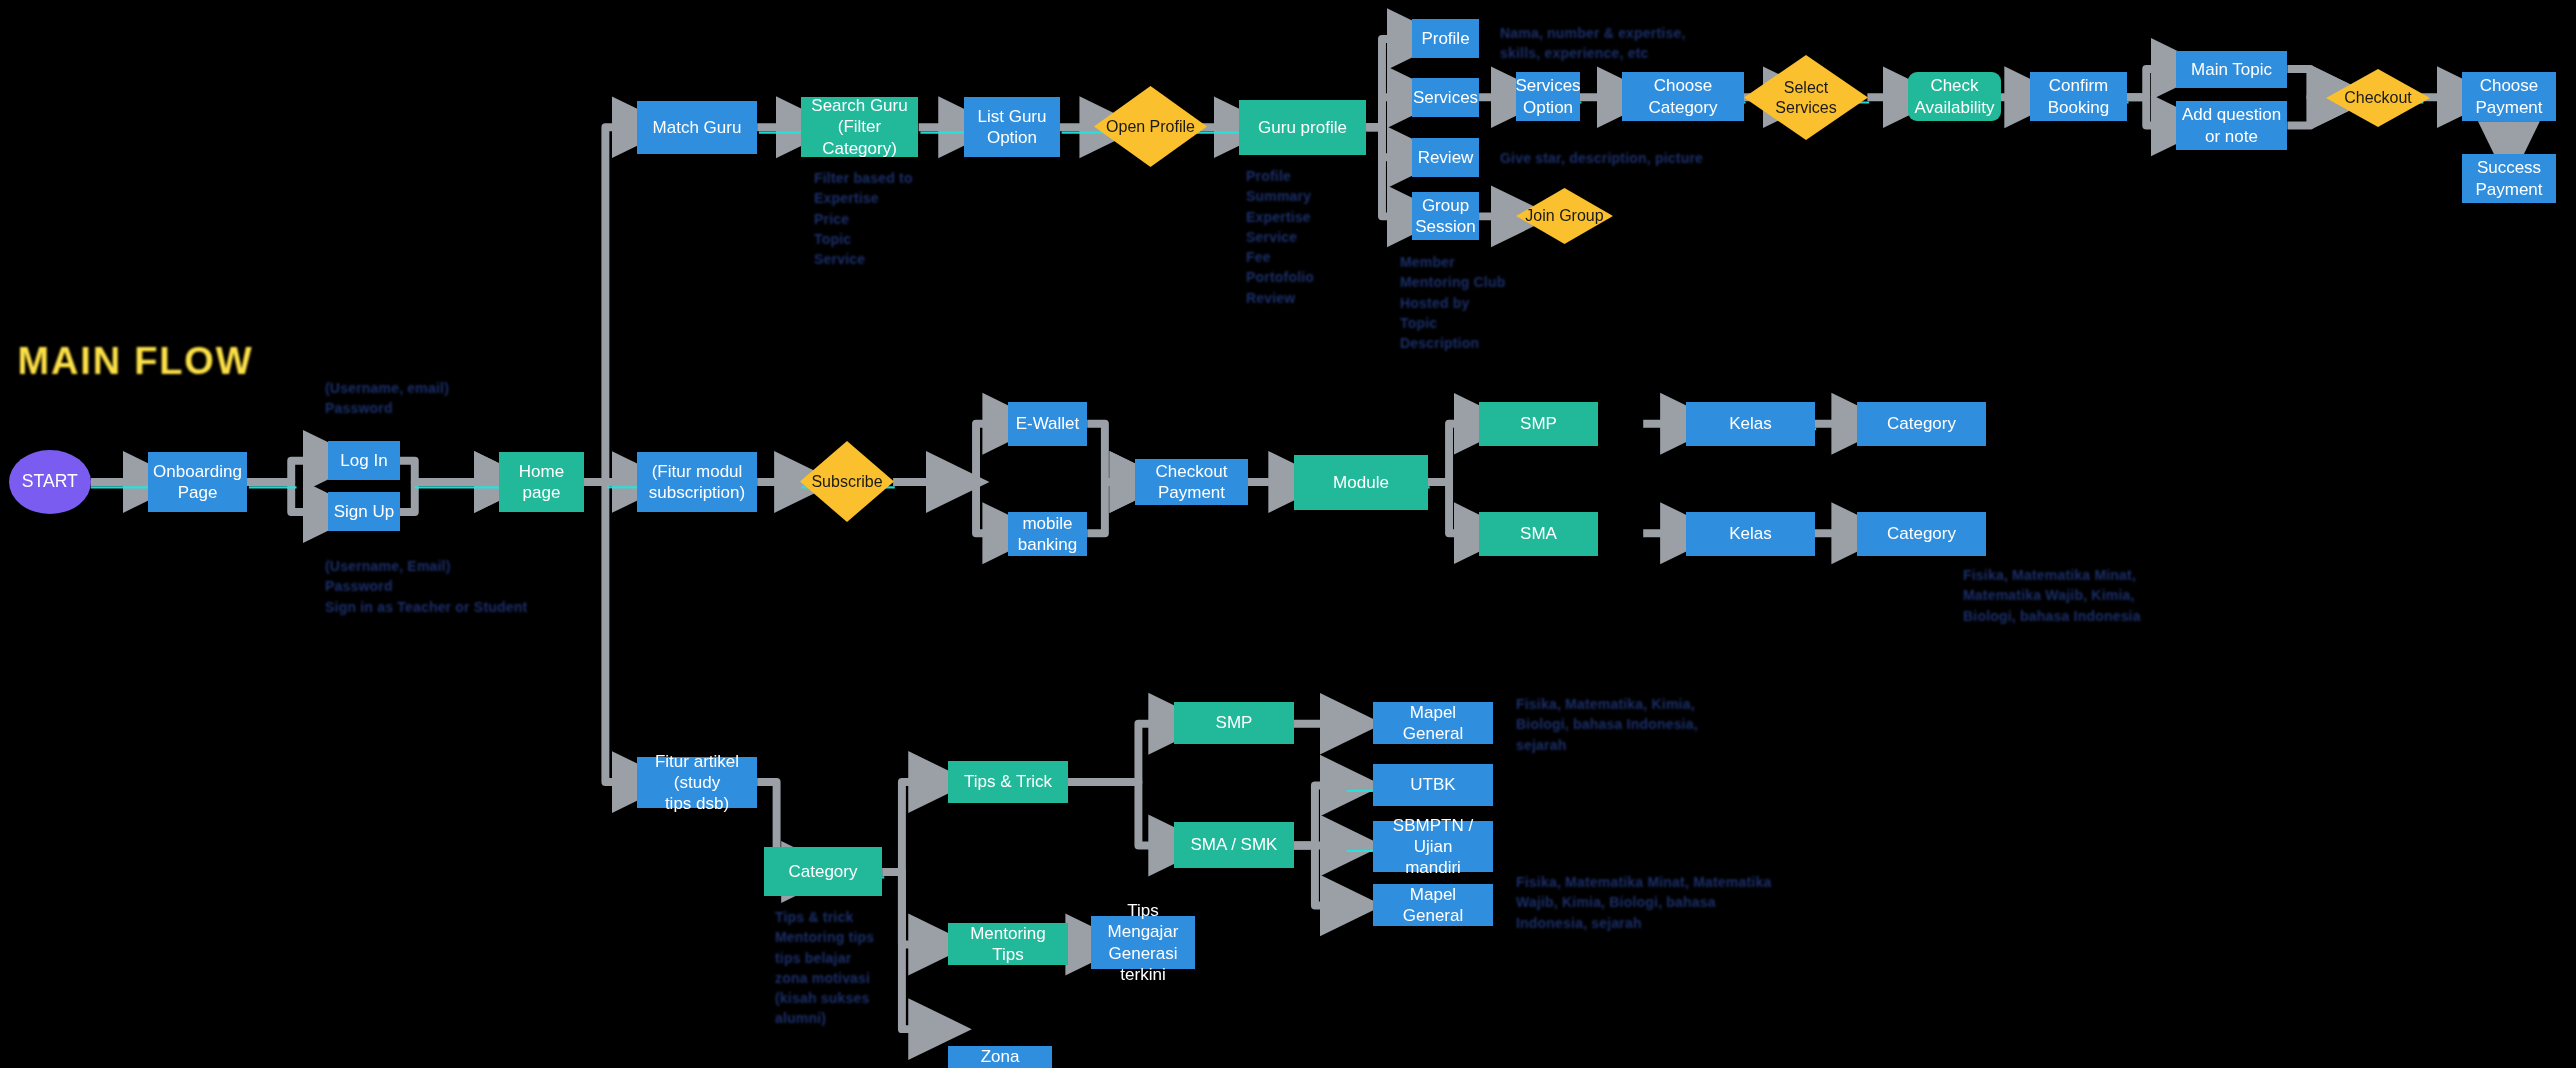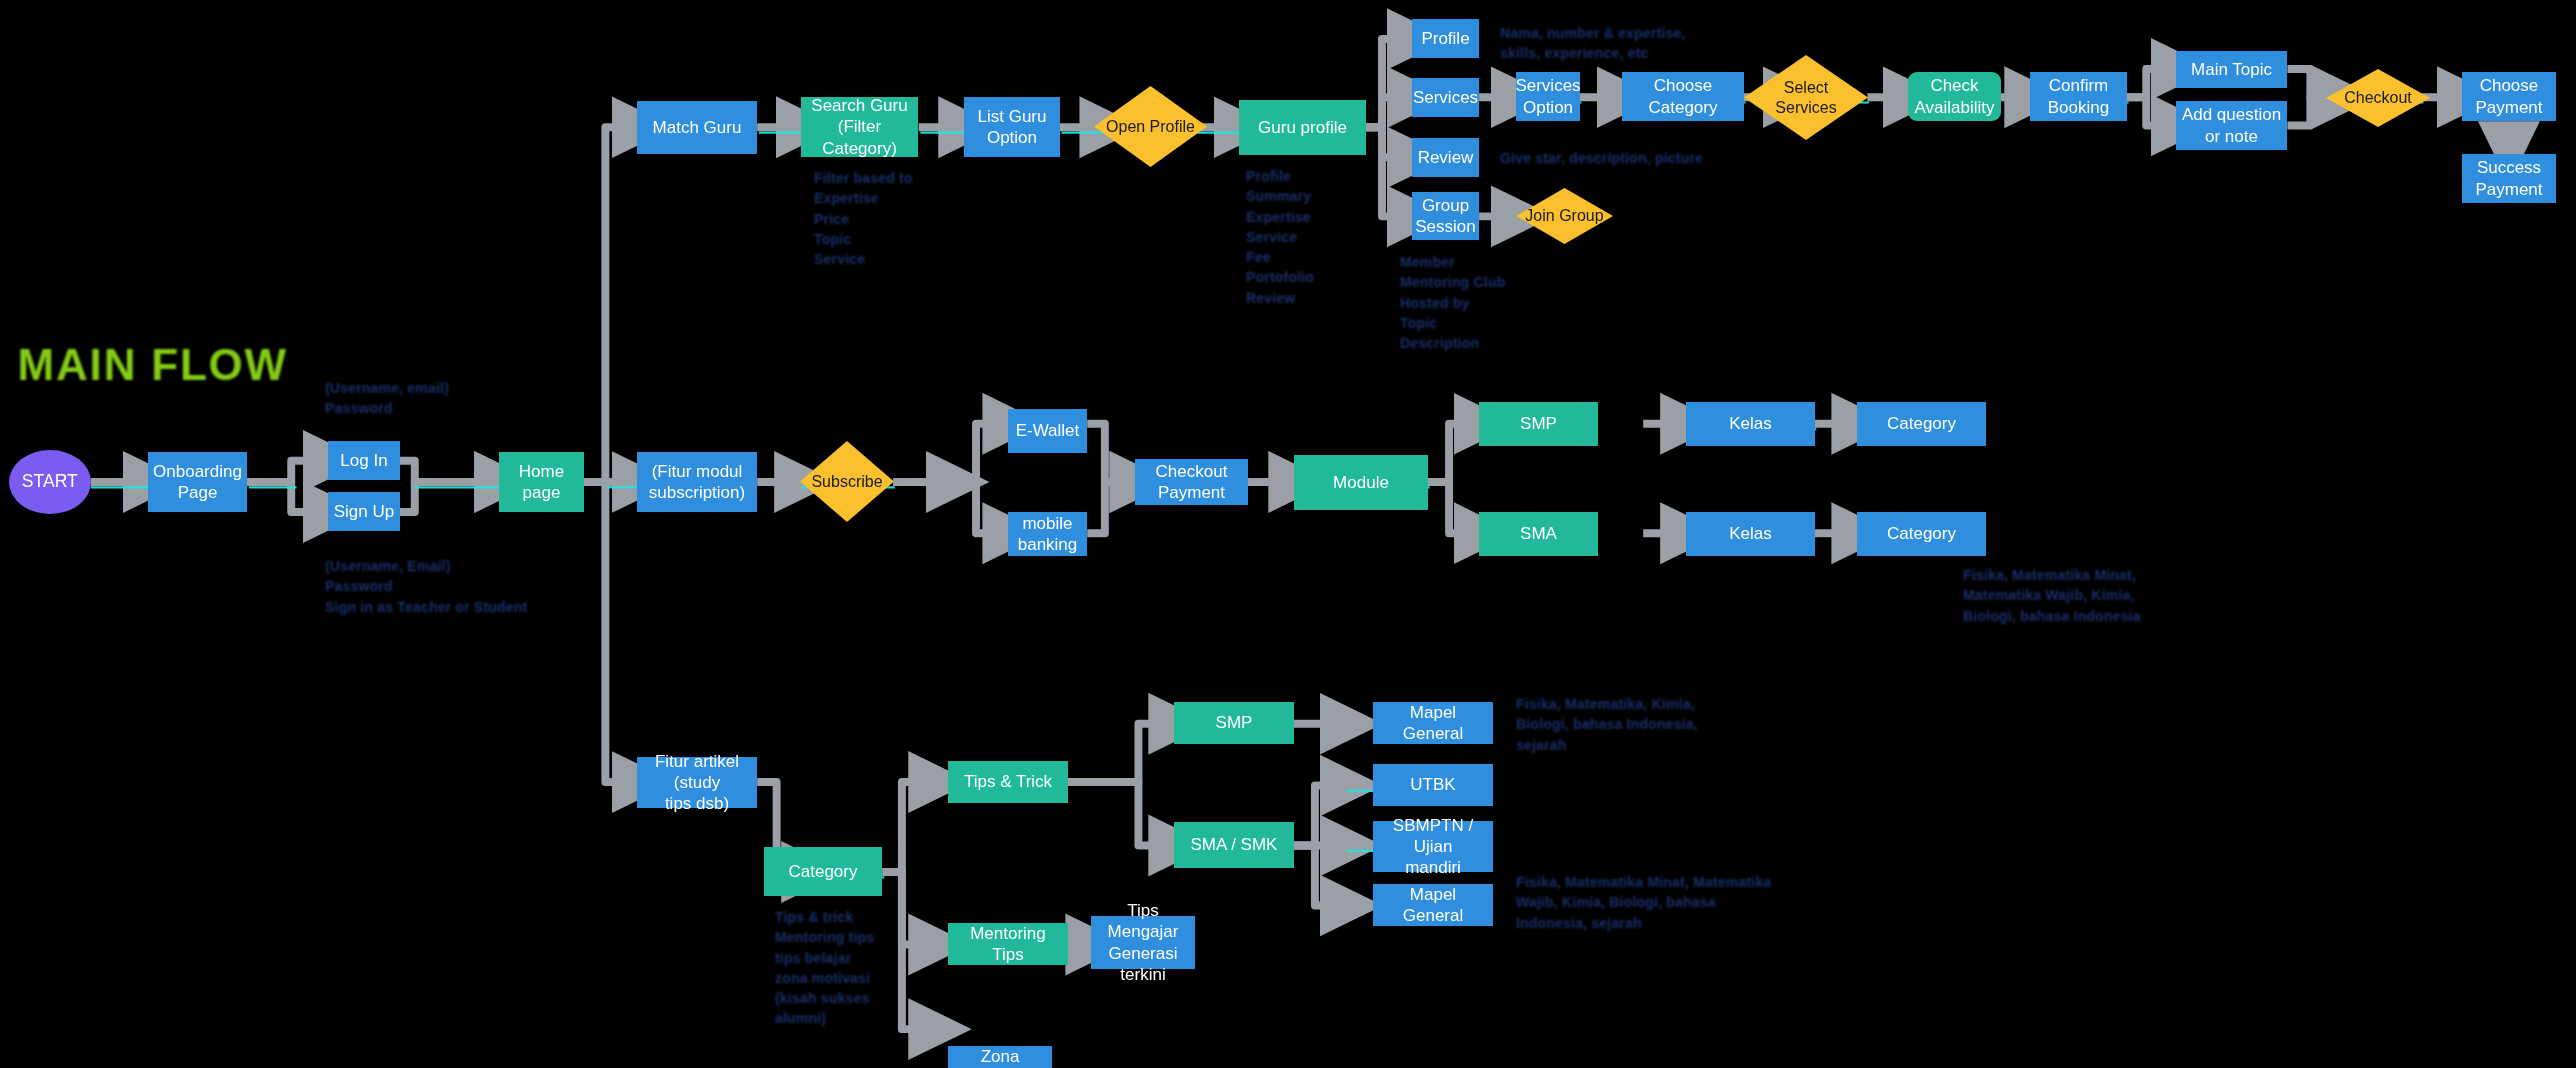--- a/index.html
+++ b/index.html
@@ -25,21 +25,21 @@
       clip-path:polygon(50% 0%,100% 50%,50% 100%,0% 50%);}
   .diamond .dlabel{position:absolute;left:0;top:0;width:100%;height:100%;
       display:flex;align-items:center;justify-content:center;text-align:center;
       color:#1a1a1a;font-size:16px;line-height:1.2;z-index:2;padding:0 3.5px;
       box-sizing:border-box;}
 
   .note{position:absolute;z-index:3;color:#1b2f6b;font-size:14px;
         line-height:1.45;white-space:pre-line;font-weight:700;
         filter:blur(1px);letter-spacing:0.2px;}
 
-  .title{position:absolute;z-index:3;color:#84cc16;font-size:44px;
+  .title{position:absolute;z-index:3;color:#fde047;font-size:38px;
          font-weight:700;letter-spacing:1.8px;filter:blur(0.8px);}
 </style>
 </head>
 <body>
 
 <div id="canvas">
 
   <svg class="edges" viewBox="0 0 2919 1211">
     <defs>
       <marker id="ah" markerWidth="9" markerHeight="9" refX="3.2" refY="4.5" orient="auto" markerUnits="strokeWidth">
@@ -227,21 +227,21 @@
 Review</div>
 
   <div class="node blue" style="left: 637px; top: 452px; width: 120px; height: 60px; white-space: pre-line;">(Fitur modul
 subscription)</div>
 
   <div class="diamond" style="left:800px;top:441px;width:94px;height:81px;">
     <div class="dshape"></div>
     <div class="dlabel" style="white-space: pre-line;">Subscribe</div>
   </div>
 
-  <div class="node blue" style="left: 1008px; top: 402px; width: 79px; height: 44px; white-space: pre-line; margin-top: 7px;">E-Wallet</div>
+  <div class="node blue" style="left: 1008px; top: 402px; width: 79px; height: 44px; white-space: pre-line;">E-Wallet</div>
   <div class="node blue" style="left: 1008px; top: 512px; width: 79px; height: 44px; white-space: pre-line;">mobile banking</div>
   <div class="node blue" style="left: 1135px; top: 459px; width: 113px; height: 46px; white-space: pre-line;">Checkout Payment</div>
   <div class="node teal" style="left: 1294px; top: 455px; width: 134px; height: 55px; white-space: pre-line;">Module</div>
 
   <div class="node teal" style="left: 1479px; top: 402px; width: 119px; height: 44px; white-space: pre-line;">SMP</div>
   <div class="node teal" style="left: 1479px; top: 512px; width: 119px; height: 44px; white-space: pre-line;">SMA</div>
   <div class="node blue" style="left: 1686px; top: 402px; width: 129px; height: 44px; white-space: pre-line;">Kelas</div>
   <div class="node blue" style="left: 1686px; top: 512px; width: 129px; height: 44px; white-space: pre-line;">Kelas</div>
   <div class="node blue" style="left: 1857px; top: 402px; width: 129px; height: 44px; white-space: pre-line;">Category</div>
   <div class="node blue" style="left: 1857px; top: 512px; width: 129px; height: 44px; white-space: pre-line;">Category</div>

